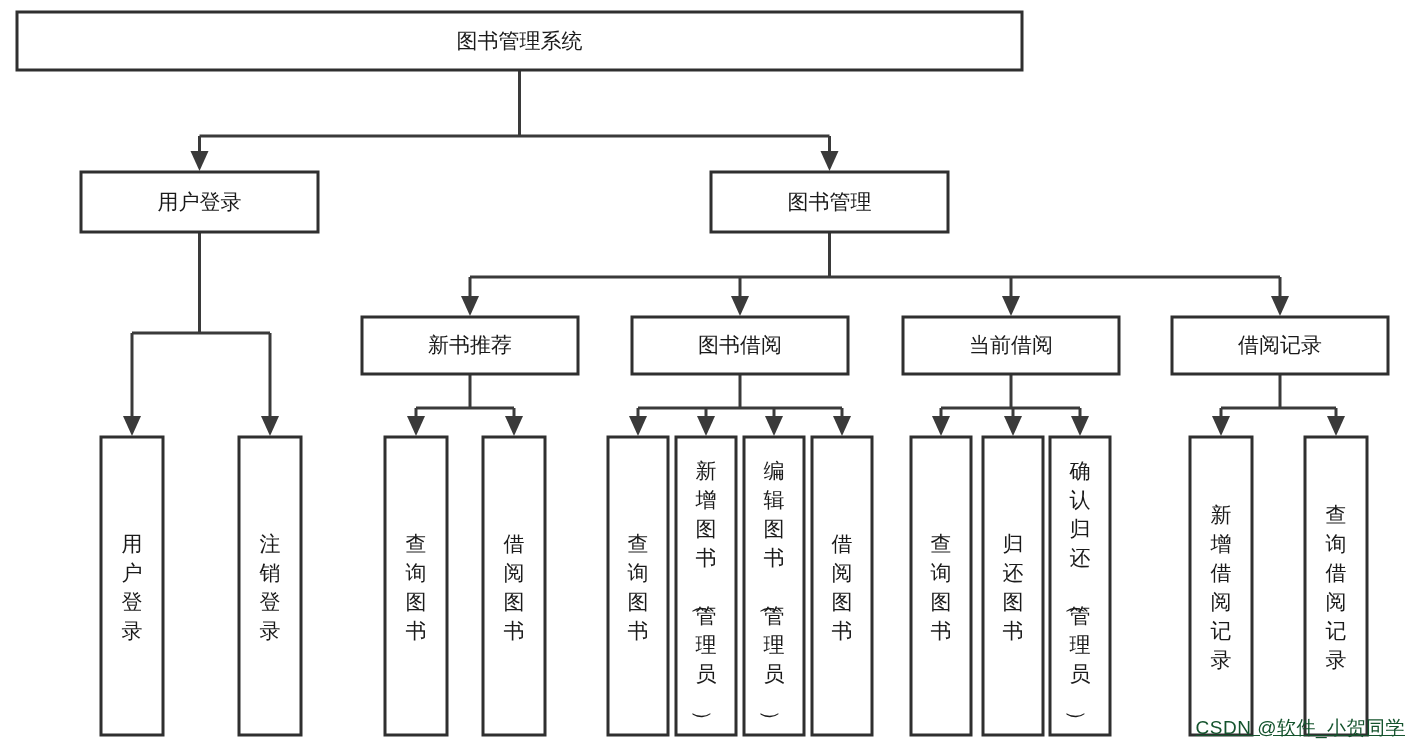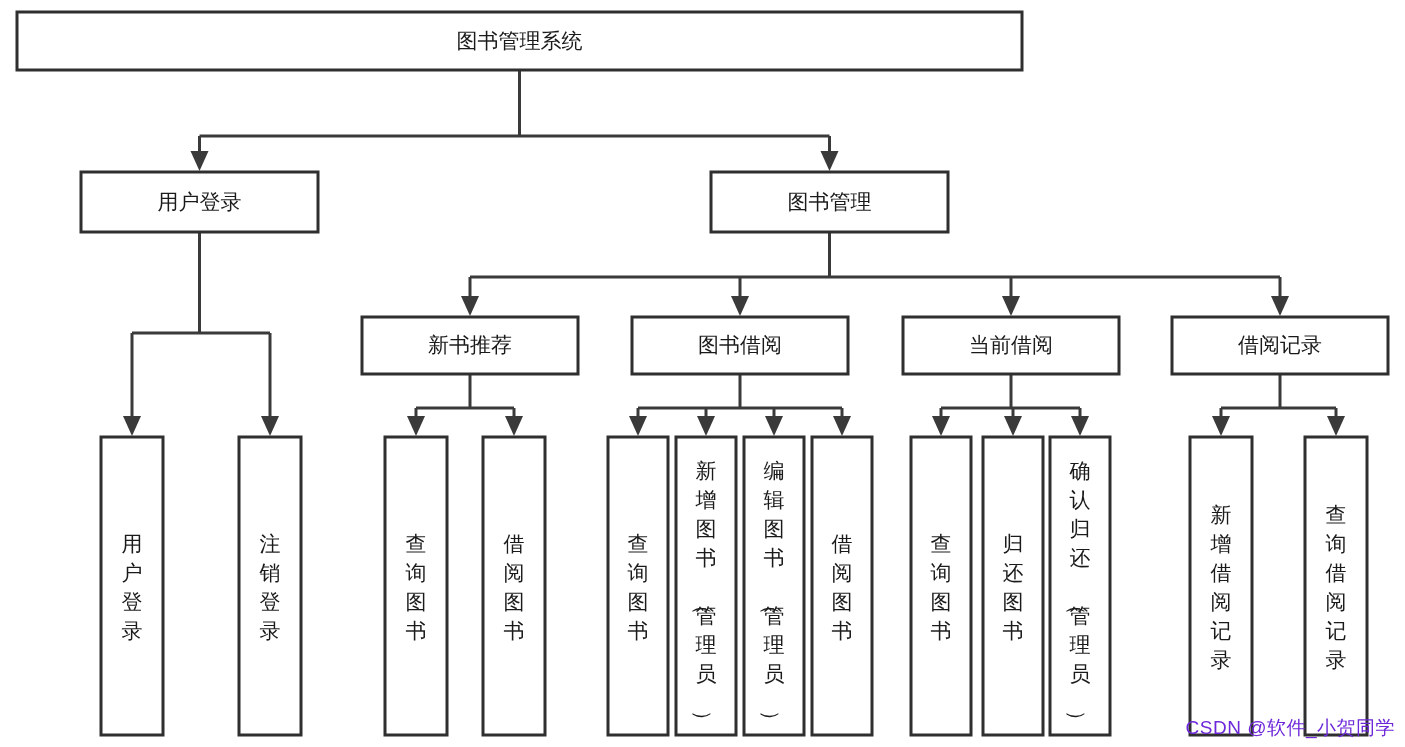--- a/index.html
+++ b/index.html
@@ -50,28 +50,29 @@
     stroke: #3a3a3a;
     stroke-width: 3;
     fill: none;
   }
   .arrow-head {
     fill: #3a3a3a;
     stroke: none;
   }
   .watermark {
     position: absolute;
-    right: 10px;
+    right: 0;
     bottom: 6px;
     font-family: "Liberation Sans", "DejaVu Sans", sans-serif;
     font-size: 19px;
-    color: #6d28d9;
+    color: #14532d;
     white-space: nowrap;
     letter-spacing: 0.5px;
     user-select: none;
+    text-decoration: underline;
   }
 </style>
 </head>
 <body>
 
 <div id="diagram-root">
   <svg id="tree-svg" viewBox="0 0 1405 747">
     <g id="edges-layer">
         <line x1="519.5" y1="70" x2="519.5" y2="136" class="connector"></line>
         <line x1="199.5" y1="136" x2="829.5" y2="136" class="connector"></line>

